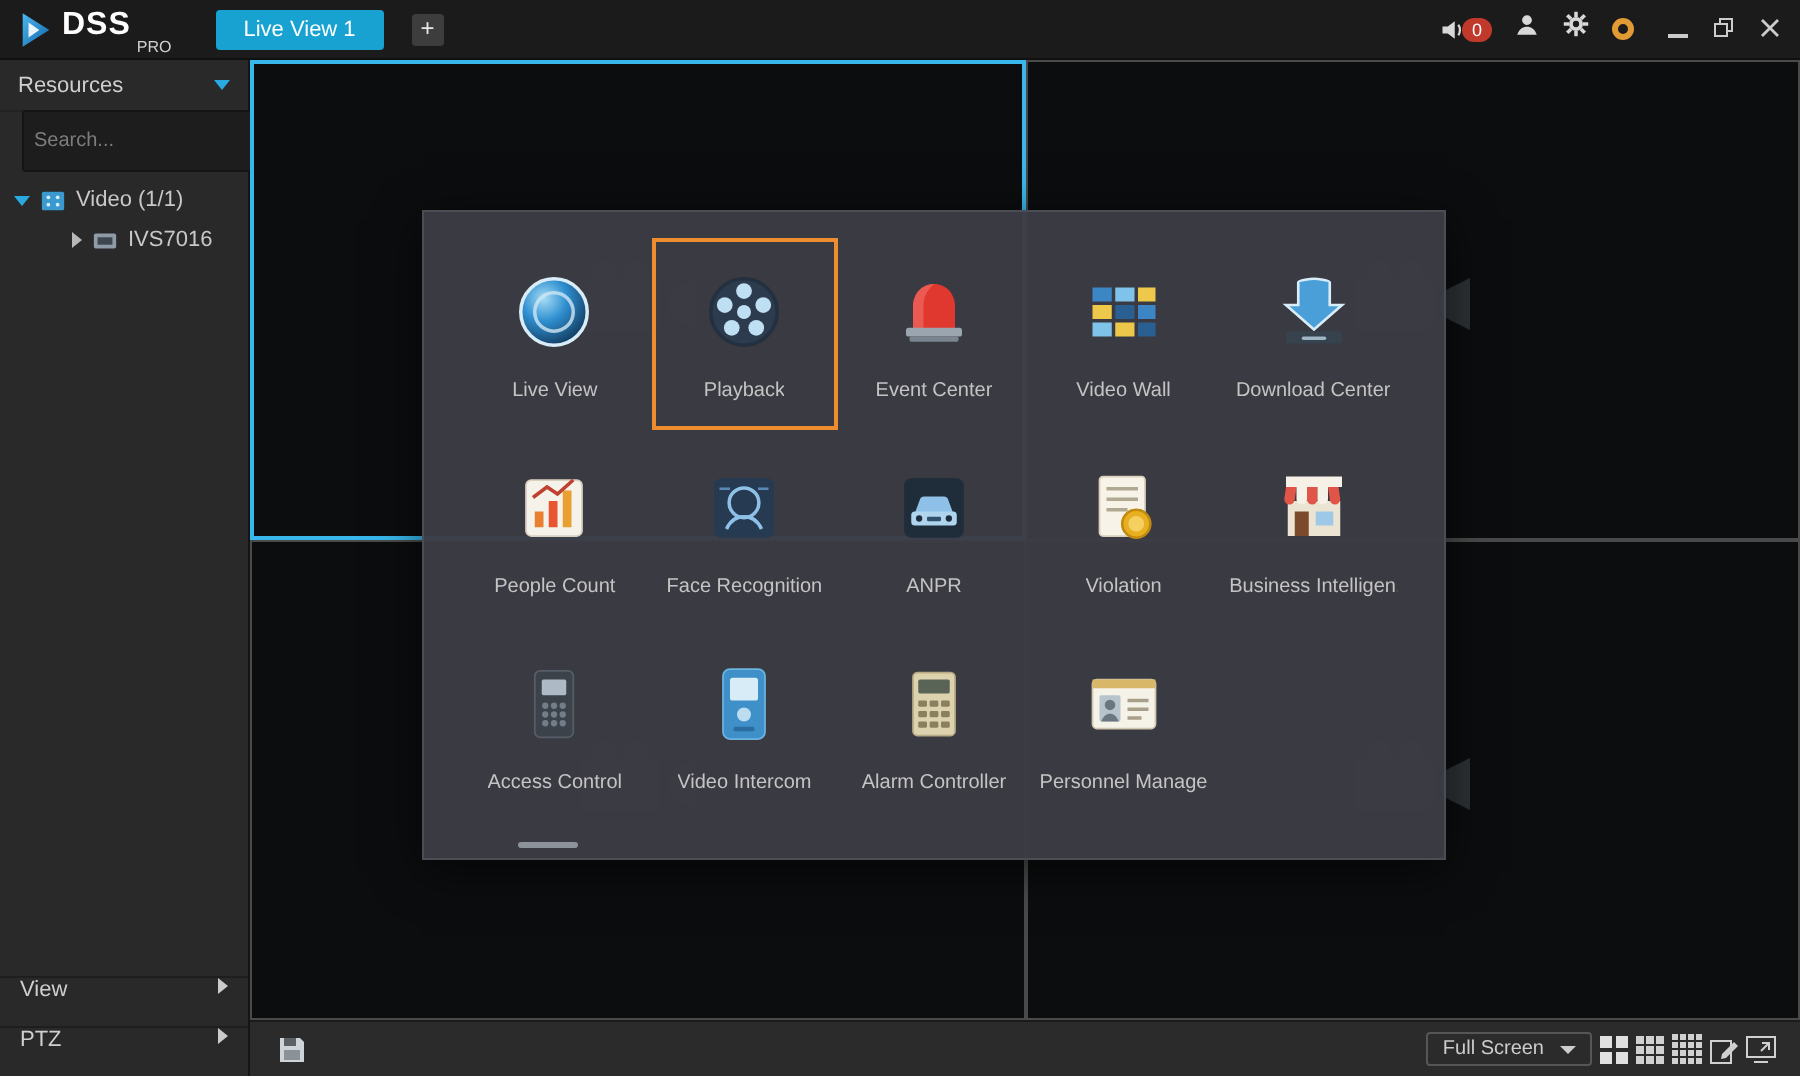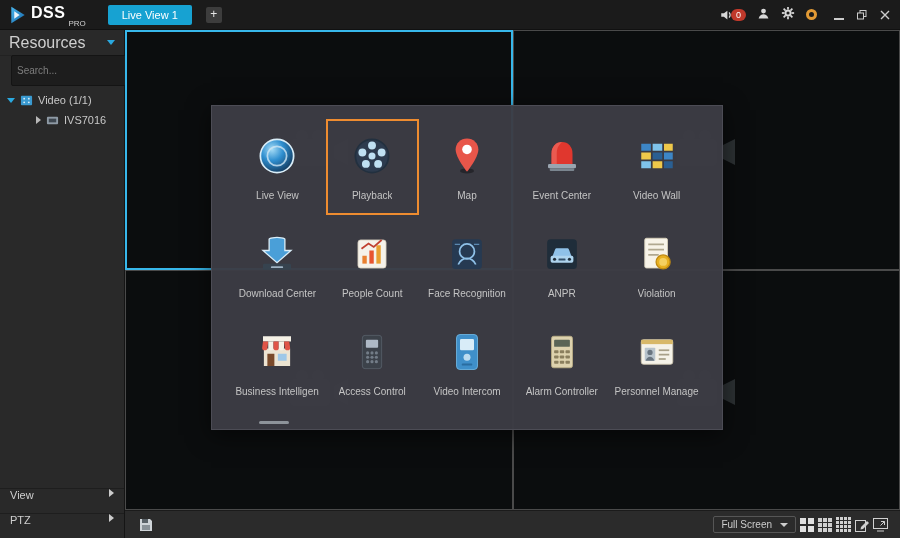--- a/index.html
+++ b/index.html
@@ -21,21 +21,21 @@
   .top-icons{display:flex;align-items:center;gap:11px;padding-right:10px}
   .alarm-wrap{display:flex;align-items:center}
   .badge{background:#c0392b;color:#fff;font-size:9px;padding:0 5px;height:12px;line-height:12px;border-radius:7px;margin-left:-3px}
   .ring-icon{width:11px;height:11px;border:3px solid #e29a35;border-radius:50%}
   .win-group{display:flex;align-items:center;gap:13px;margin-left:6px}
   .win-min{width:10px;height:2px;background:#cccccc;display:inline-block}
 
   
   .sidebar{position:absolute;top:30px;left:0;width:125px;bottom:0;background:#292929;border-right:1px solid #151515}
   .sb-header{height:26px;display:flex;align-items:center;justify-content:space-between;padding:0 9px;border-bottom:1px solid #222}
-  .sb-header-label{color:#cfcfcf;font-size:16px}
+  .sb-header-label{color:#cfcfcf;font-size:11px}
   .tri-down-cyan{width:0;height:0;border-left:4px solid transparent;border-right:4px solid transparent;border-top:5px solid #2aa9e0}
   .sb-search-row{height:28px;display:flex;align-items:center;gap:5px;padding:0 6px}
   .search-box{flex:1;display:flex;align-items:center;background:#1d1d1d;border:1px solid #141414;border-radius:2px;height:31px;padding:0 5px;gap:3px}
   .search-box input{flex:1;min-width:0;background:transparent;border:0;outline:none;color:#bbbbbb;font-size:10px;font-family:"Liberation Sans",sans-serif}
   .search-box input::placeholder{color:#7d7d7d}
   .tree{padding-top:6px}
   .tree-row{display:flex;align-items:center;gap:5px;height:20px;color:#c8c8c8;font-size:11px;cursor:default}
   .tree-row.root{padding-left:7px}
   .tree-row.child{padding-left:36px}
   .tri-down-sm{width:0;height:0;border-left:4px solid transparent;border-right:4px solid transparent;border-top:5px solid #2aa9e0}
@@ -260,30 +260,20 @@
             <circle cx="24" cy="12" r="4.5" fill="#bfe0f2"></circle>
               <circle cx="35" cy="20" r="4.5" fill="#bfe0f2"></circle>
             <circle cx="31" cy="33" r="4.5" fill="#bfe0f2"></circle>
               <circle cx="17" cy="33" r="4.5" fill="#bfe0f2"></circle>
             <circle cx="13" cy="20" r="4.5" fill="#bfe0f2"></circle>
           </svg>
         </span>
         <span class="app-label">Playback</span>
       </div>
 
-      <div class="app-cell">
-        <span class="app-icon">
-          <svg viewBox="0 0 48 48" width="42" height="42">
-            <ellipse cx="24" cy="41" rx="8" ry="3" fill="#000000" opacity="0.35"></ellipse>
-            <path d="M24 4c-7.2 0-13 5.6-13 12.6C11 26 24 42 24 42s13-16 13-25.4C37 9.6 31.2 4 24 4z" fill="#e8564a"></path>
-            <circle cx="24" cy="16.5" r="5.5" fill="#ffffff"></circle>
-          </svg>
-        </span>
-        <span class="app-label">Map</span>
-      </div>
 
       <div class="app-cell">
         <span class="app-icon">
           <svg viewBox="0 0 48 48" width="42" height="42">
             <path d="M24 8c-7 0-12 5.5-12 13v13h24V21c0-7.5-5-13-12-13z" fill="#e0372e"></path>
             <path d="M24 8c-7 0-12 5.5-12 13v13h6V21c0-7 3-10 6-13z" fill="#f06a5f" opacity="0.7"></path>
             <rect x="8" y="33" width="32" height="5" rx="1.5" fill="#9aa5b0"></rect>
             <rect x="10" y="38" width="28" height="3" rx="1" fill="#7a858f"></rect>
           </svg>
         </span>

